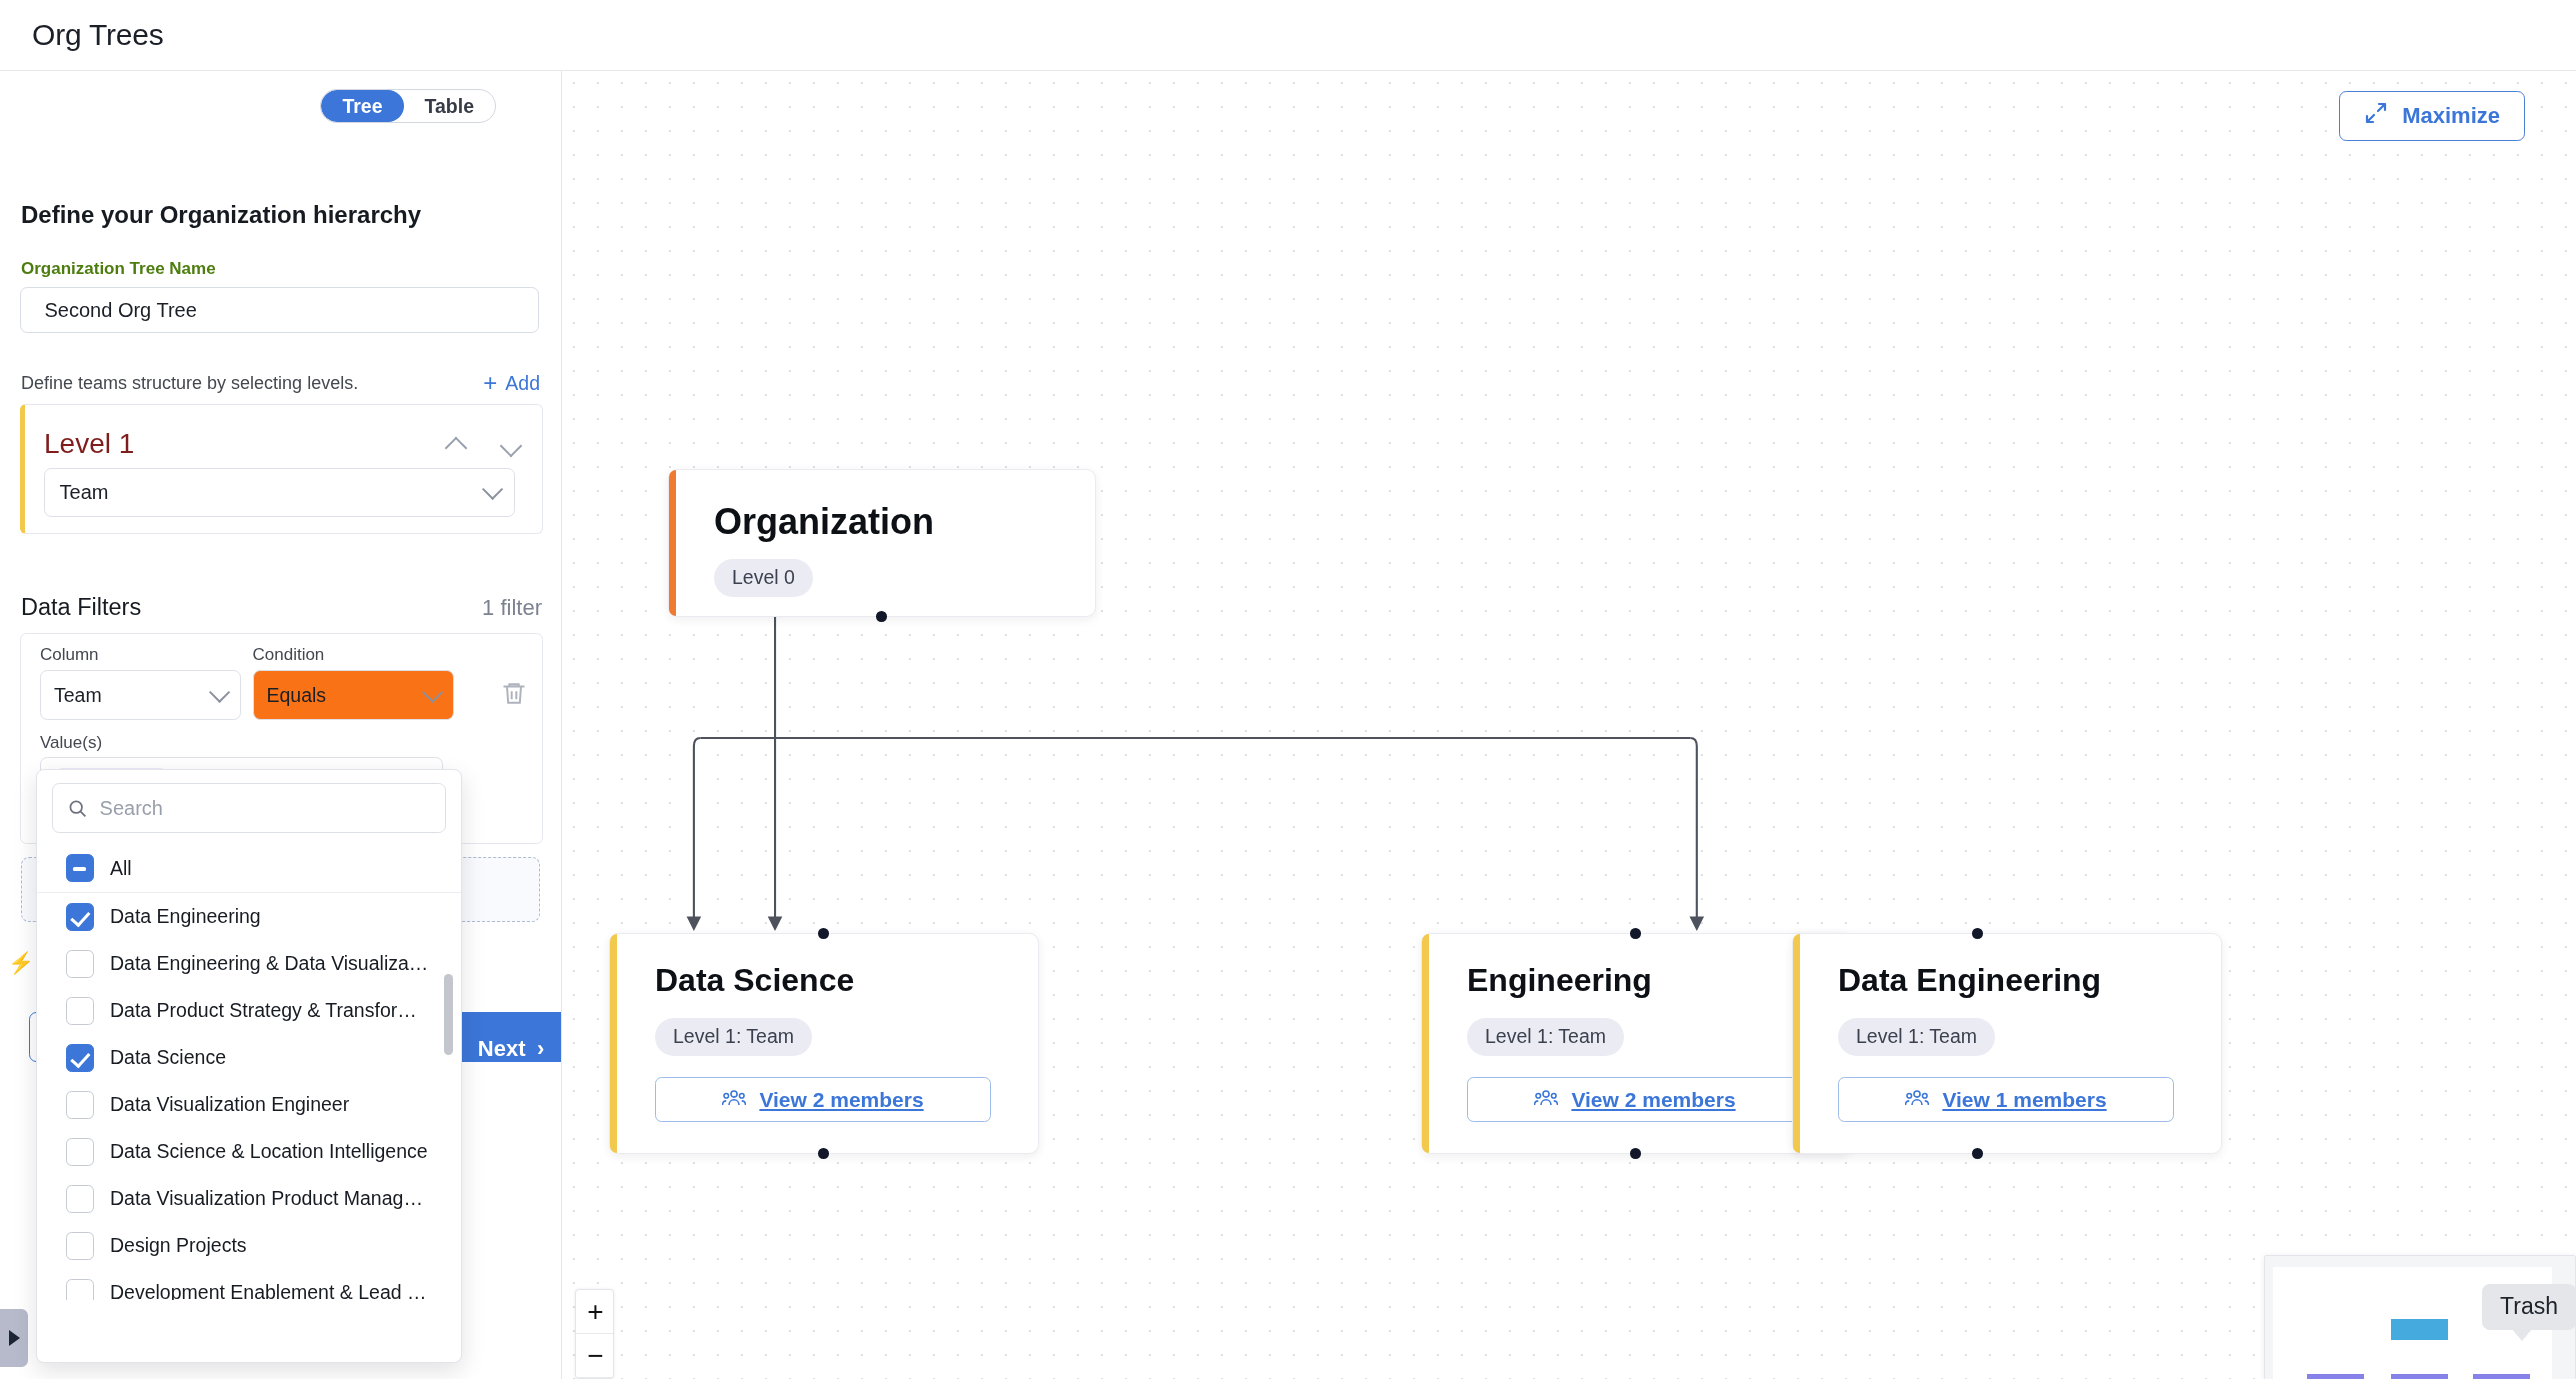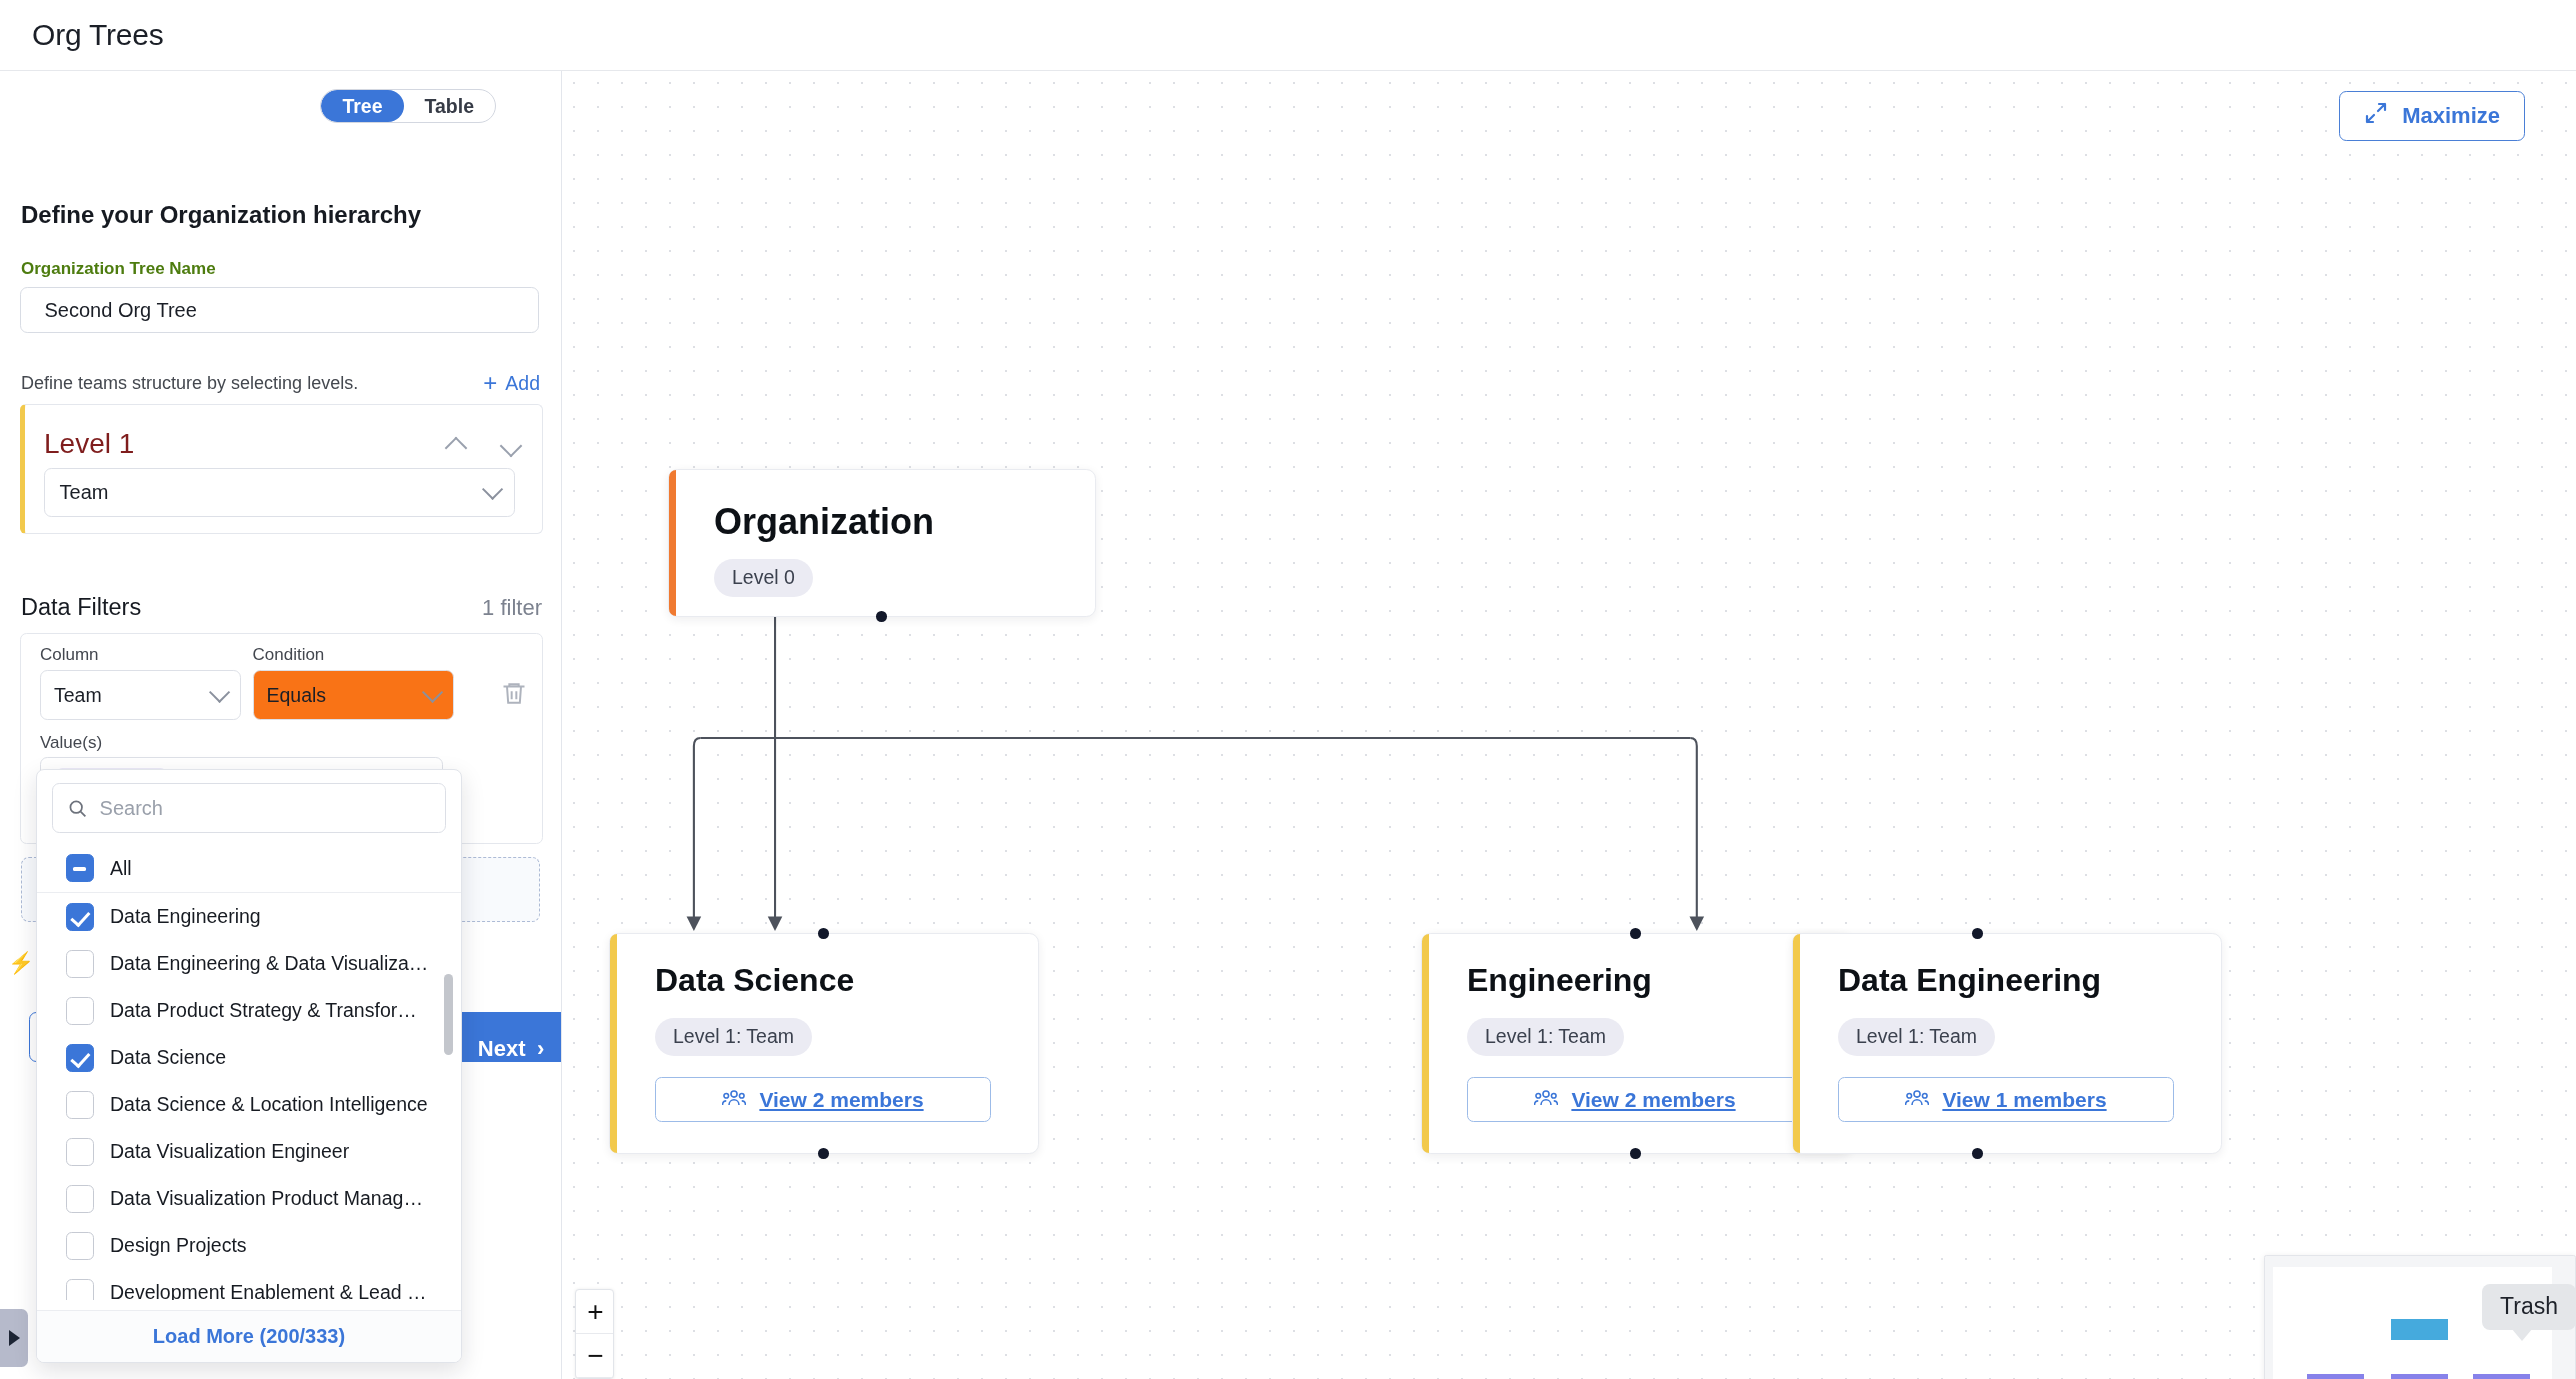--- a/index.html
+++ b/index.html
@@ -450,45 +450,42 @@
       <div class="dd-item">
         <span class="cb"></span>
         <span class="dd-item-label">Data Product Strategy &amp; Transformat...</span>
       </div>
       <div class="dd-item">
         <span class="cb checked"></span>
         <span class="dd-item-label">Data Science</span>
       </div>
       <div class="dd-item">
         <span class="cb"></span>
+        <span class="dd-item-label">Data Visualization Engineer</span>
+      </div>
+      <div class="dd-item">
+        <span class="cb"></span>
         <span class="dd-item-label">Data Science &amp; Location Intelligence</span>
       </div>
       <div class="dd-item">
         <span class="cb"></span>
-        <span class="dd-item-label">Data Visualization Engineer</span>
-      </div>
-      <div class="dd-item">
-        <span class="cb"></span>
         <span class="dd-item-label">Data Visualization Product Managem...</span>
       </div>
       <div class="dd-item">
         <span class="cb"></span>
         <span class="dd-item-label">Design Projects</span>
       </div>
       <div class="dd-item">
         <span class="cb"></span>
         <span class="dd-item-label">Development Enablement &amp; Lead Ge...</span>
       </div>
 
       <div class="dd-scrollbar"></div>
     </div>
 
-    <div class="dd-footer">
-      <span>Load More (200/333)</span>
-    </div>
   </div>
 
   <div class="canvas">
 
     <div class="btn-maximize">
       <span>
         <svg width="24" height="24" viewBox="0 0 24 24" fill="none" stroke="#3b76d8" stroke-width="2.2" stroke-linecap="round">
           <path d="M14 10 21 3M21 3h-6M21 3v6"></path>
           <path d="M10 14 3 21M3 21h6M3 21v-6"></path>
         </svg>

